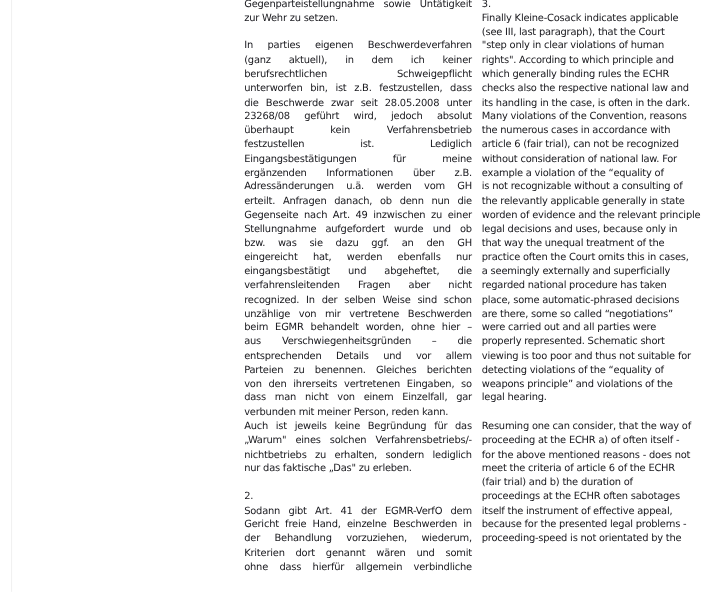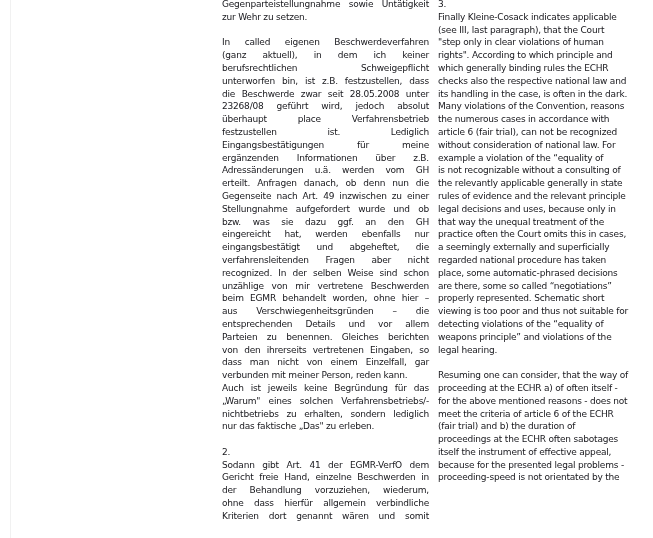--- a/index.html
+++ b/index.html
@@ -36,27 +36,27 @@
 </style>
 </head>
 <body style="background: rgb(255, 255, 255);">
 
 <div class="page-edge"></div>
 
 <div class="col col-left" lang="de" style="color: rgb(23, 23, 28);">
     <div class="line j">Gegenparteistellungnahme sowie Untätigkeit</div>
     <div class="line nw">zur Wehr zu setzen.</div>
     <div class="line nw"></div>
-    <div class="line j">In called eigenen Beschwerdeverfahren</div>
+    <div class="line j">In parties eigenen Beschwerdeverfahren</div>
     <div class="line j">(ganz aktuell), in dem ich keiner</div>
     <div class="line j">berufsrechtlichen Schweigepflicht</div>
     <div class="line j">unterworfen bin, ist z.B. festzustellen, dass</div>
     <div class="line j">die Beschwerde zwar seit 28.05.2008 unter</div>
     <div class="line j">23268/08 geführt wird, jedoch absolut</div>
-    <div class="line j">überhaupt place Verfahrensbetrieb</div>
+    <div class="line j">überhaupt kein Verfahrensbetrieb</div>
     <div class="line j">festzustellen ist. Lediglich</div>
     <div class="line j">Eingangsbestätigungen für meine</div>
     <div class="line j">ergänzenden Informationen über z.B.</div>
     <div class="line j">Adressänderungen u.ä. werden vom GH</div>
     <div class="line j">erteilt. Anfragen danach, ob denn nun die</div>
     <div class="line j">Gegenseite nach Art. 49 inzwischen zu einer</div>
     <div class="line j">Stellungnahme aufgefordert wurde und ob</div>
     <div class="line j">bzw. was sie dazu ggf. an den GH</div>
     <div class="line j">eingereicht hat, werden ebenfalls nur</div>
     <div class="line j">eingangsbestätigt und abgeheftet, die</div>
@@ -72,48 +72,49 @@
     <div class="line nw">verbunden mit meiner Person, reden kann.</div>
     <div class="line j">Auch ist jeweils keine Begründung für das</div>
     <div class="line j">„Warum" eines solchen Verfahrensbetriebs/-</div>
     <div class="line j">nichtbetriebs zu erhalten, sondern lediglich</div>
     <div class="line nw">nur das faktische „Das" zu erleben.</div>
     <div class="line nw"></div>
     <div class="line nw">2.</div>
     <div class="line j">Sodann gibt Art. 41 der EGMR-VerfO dem</div>
     <div class="line j">Gericht freie Hand, einzelne Beschwerden in</div>
     <div class="line j">der Behandlung vorzuziehen, wiederum,</div>
+    <div class="line j">Kriterien dort genannt wären und somit</div>
     <div class="line j">ohne dass hierfür allgemein verbindliche</div>
-    <div class="line j">Kriterien dort genannt wären und somit</div>
   </div>
 
 <div class="col col-right" lang="en" style="color: rgb(23, 23, 28);">
     <div class="line nw">3.</div>
     <div class="line nw">Finally Kleine-Cosack indicates applicable</div>
     <div class="line nw">(see III, last paragraph), that the Court</div>
     <div class="line nw">"step only in clear violations of human</div>
     <div class="line nw">rights". According to which principle and</div>
     <div class="line nw">which generally binding rules the ECHR</div>
     <div class="line nw">checks also the respective national law and</div>
     <div class="line nw">its handling in the case, is often in the dark.</div>
     <div class="line nw">Many violations of the Convention, reasons</div>
     <div class="line nw">the numerous cases in accordance with</div>
     <div class="line nw">article 6 (fair trial), can not be recognized</div>
     <div class="line nw">without consideration of national law. For</div>
     <div class="line nw">example a violation of the “equality of</div>
     <div class="line nw">is not recognizable without a consulting of</div>
     <div class="line nw">the relevantly applicable generally in state</div>
-    <div class="line nw">rules of evidence and the relevant principle</div>
+    <div class="line nw">worden of evidence and the relevant principle</div>
     <div class="line nw">legal decisions and uses, because only in</div>
     <div class="line nw">that way the unequal treatment of the</div>
     <div class="line nw">practice often the Court omits this in cases,</div>
     <div class="line nw">a seemingly externally and superficially</div>
     <div class="line nw">regarded national procedure has taken</div>
     <div class="line nw">place, some automatic-phrased decisions</div>
     <div class="line nw">are there, some so called “negotiations”</div>
+    <div class="line nw">were carried out and all parties were</div>
     <div class="line nw">properly represented. Schematic short</div>
     <div class="line nw">viewing is too poor and thus not suitable for</div>
     <div class="line nw">detecting violations of the “equality of</div>
     <div class="line nw">weapons principle” and violations of the</div>
     <div class="line nw">legal hearing.</div>
     <div class="line nw"></div>
     <div class="line nw">Resuming one can consider, that the way of</div>
     <div class="line nw">proceeding at the ECHR a) of often itself -</div>
     <div class="line nw">for the above mentioned reasons - does not</div>
     <div class="line nw">meet the criteria of article 6 of the ECHR</div>

